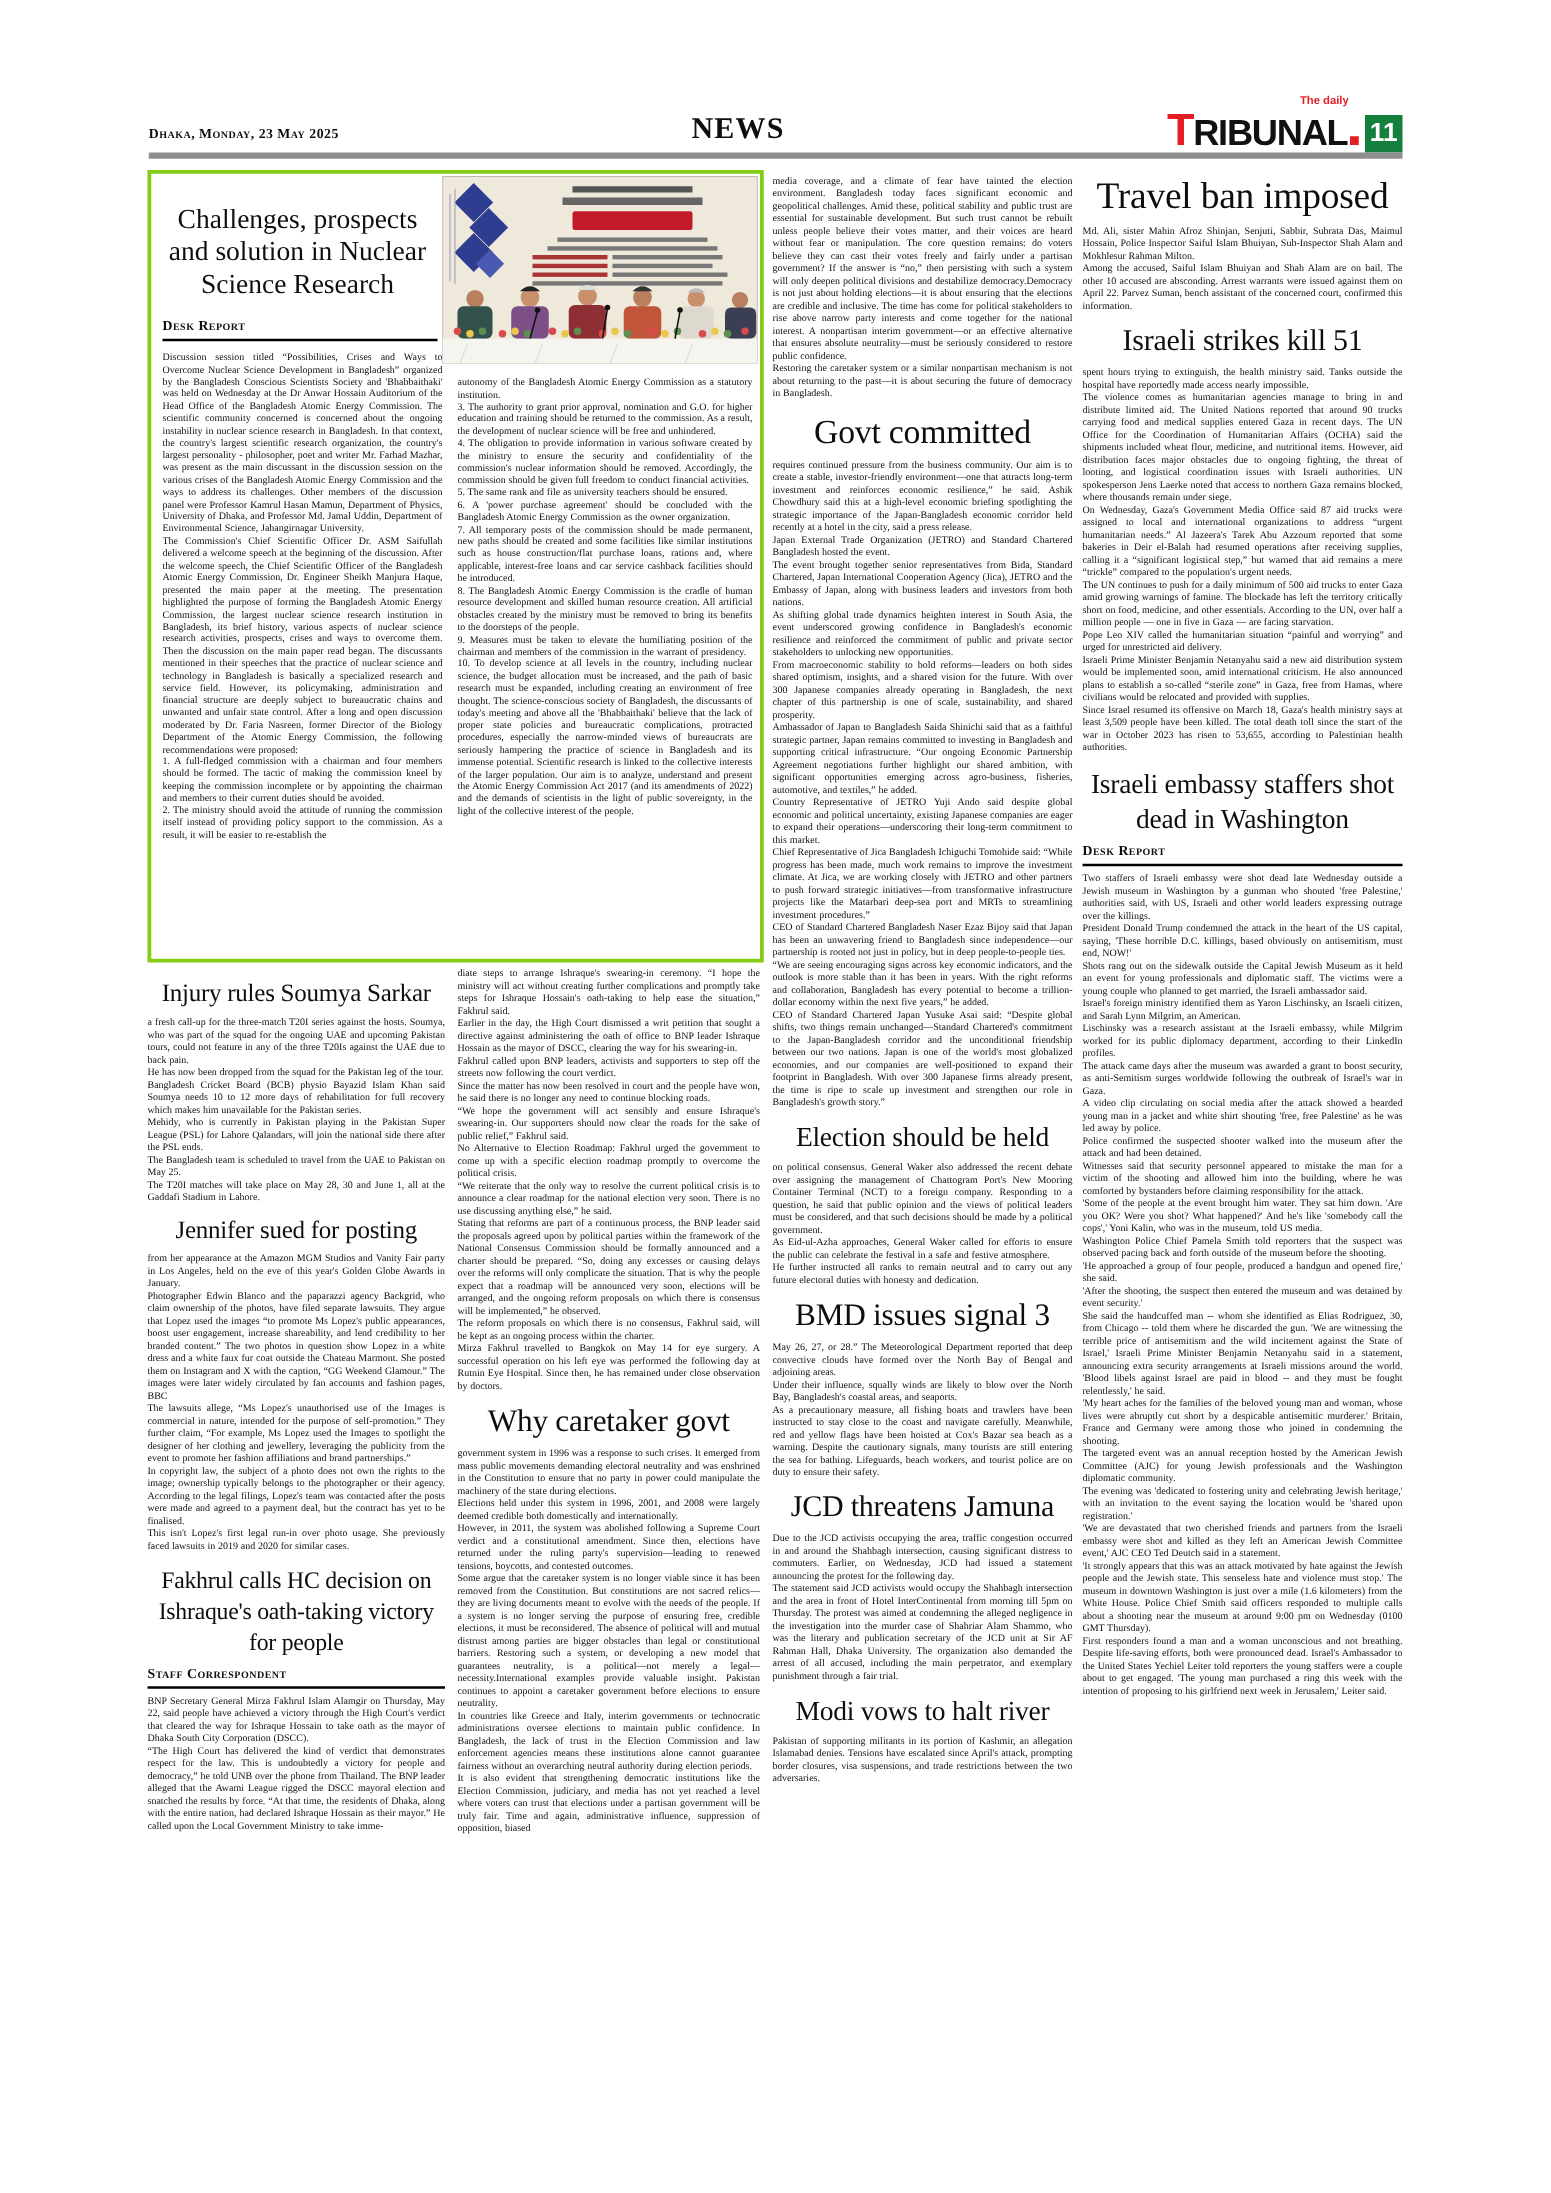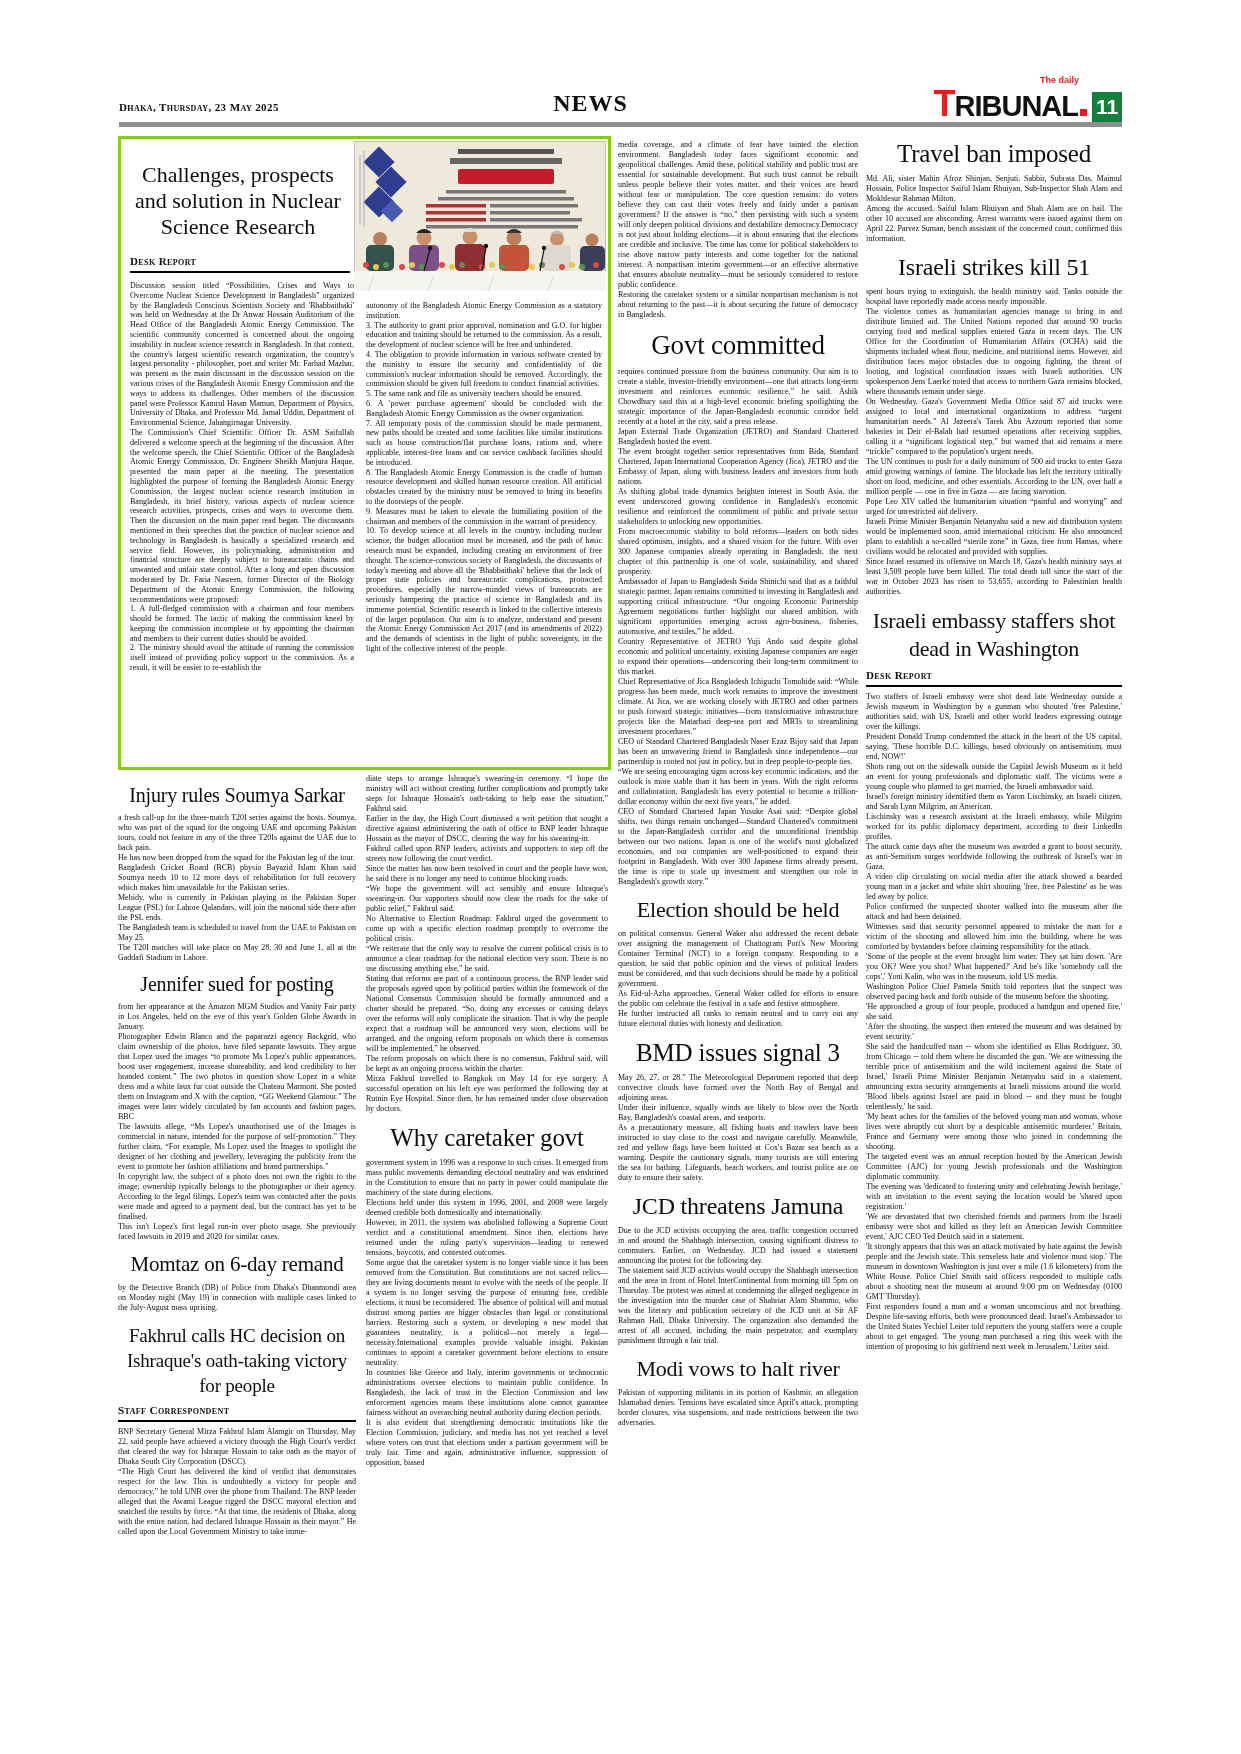--- a/index.html
+++ b/index.html
@@ -51,30 +51,30 @@
   .h-injury   { font-size:20px; }
   .h-jennifer { font-size:20px; }
   .h-momtaz   { font-size:21px; }
   .h-fakhrul  { font-size:19px; line-height:25px; }
   .h-caretaker{ font-size:25px;text-align:center; }
   .h-govt     { font-size:27px; }
   .h-election { font-size:22px; }
   .h-bmd      { font-size:25px; }
   .h-jcd      { font-size:24px; }
   .h-modi     { font-size:22px; }
-  .h-travel   { font-size:25px; margin-top:0; }
+  .h-travel   { font-size:30px; margin-top:0; }
   .h-strikes  { font-size:24px; }
   .h-embassy  { font-size:22px; line-height:28px; }
 </style>
 </head>
 <body>
 
 <div class="page">
 
-  <div class="dateline">Dhaka, Thursday, 23 May 2025</div>
+  <div class="dateline">Dhaka, Monday, 23 May 2025</div>
   <div class="section-title">NEWS</div>
   <div class="masthead">
     <div class="logo-block">
       <span class="logo-tagline">The daily</span>
       <span class="logo-word"><span class="t-red">T</span><span>RIBUNAL</span><span class="logo-sq"></span></span>
     </div>
     <div class="page-num">11</div>
   </div>
   <div class="header-rule"></div>
 
@@ -197,24 +197,20 @@
     </section>
     <section>
       <h2 class="headline h-jennifer">Jennifer sued for posting</h2>
       <div class="body">from her appearance at the Amazon MGM Studios and Vanity Fair party in Los Angeles, held on the eve of this year's Golden Globe Awards in January.
 Photographer Edwin Blanco and the paparazzi agency Backgrid, who claim ownership of the photos, have filed separate lawsuits. They argue that Lopez used the images “to promote Ms Lopez's public appearances, boost user engagement, increase shareability, and lend credibility to her branded content.” The two photos in question show Lopez in a white dress and a white faux fur coat outside the Chateau Marmont. She posted them on Instagram and X with the caption, “GG Weekend Glamour.” The images were later widely circulated by fan accounts and fashion pages, BBC
 The lawsuits allege, “Ms Lopez's unauthorised use of the Images is commercial in nature, intended for the purpose of self-promotion.” They further claim, “For example, Ms Lopez used the Images to spotlight the designer of her clothing and jewellery, leveraging the publicity from the event to promote her fashion affiliations and brand partnerships.”
 In copyright law, the subject of a photo does not own the rights to the image; ownership typically belongs to the photographer or their agency. According to the legal filings, Lopez's team was contacted after the posts were made and agreed to a payment deal, but the contract has yet to be finalised.
 This isn't Lopez's first legal run-in over photo usage. She previously faced lawsuits in 2019 and 2020 for similar cases.</div>
     </section>
     <section>
-      <h2 class="headline h-momtaz">Momtaz on 6-day remand</h2>
-      <div class="body">by the Detective Branch (DB) of Police from Dhaka's Dhanmondi area on Monday night (May 19) in connection with multiple cases linked to the July-August mass uprising.</div>
-    </section>
-    <section>
       <h2 class="headline h-fakhrul wrap">Fakhrul calls HC decision on Ishraque's oath-taking victory for people</h2>
       <div class="byline">Staff Correspondent</div>
       <div class="body">BNP Secretary General Mirza Fakhrul Islam Alamgir on Thursday, May 22, said people have achieved a victory through the High Court's verdict that cleared the way for Ishraque Hossain to take oath as the mayor of Dhaka South City Corporation (DSCC).
 “The High Court has delivered the kind of verdict that demonstrates respect for the law. This is undoubtedly a victory for people and democracy,” he told UNB over the phone from Thailand. The BNP leader alleged that the Awami League rigged the DSCC mayoral election and snatched the results by force. “At that time, the residents of Dhaka, along with the entire nation, had declared Ishraque Hossain as their mayor.” He called upon the Local Government Ministry to take imme-</div>
     </section>
   </div>
 
   <div class="col col2">
     <section>
       <div class="body">diate steps to arrange Ishraque's swearing-in ceremony. “I hope the ministry will act without creating further complications and promptly take steps for Ishraque Hossain's oath-taking to help ease the situation,” Fakhrul said.

